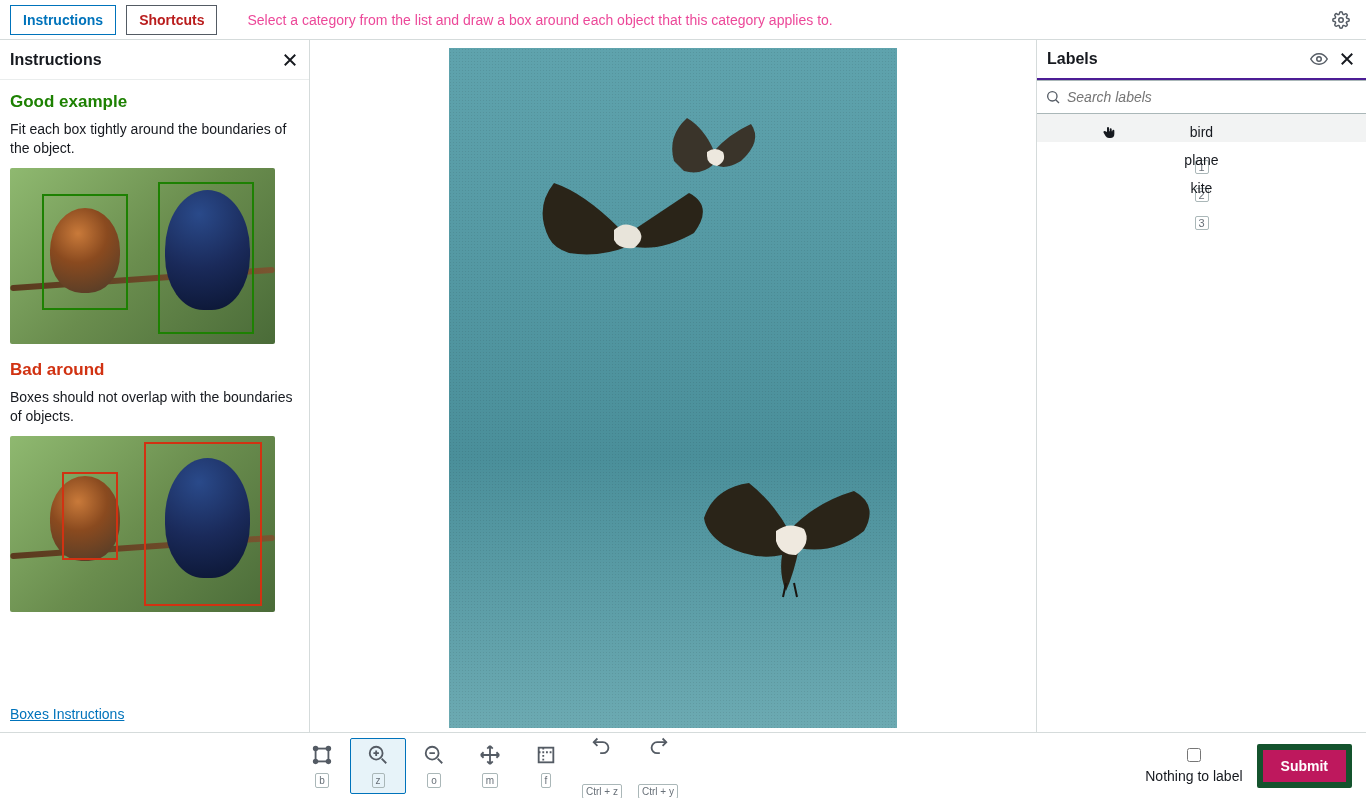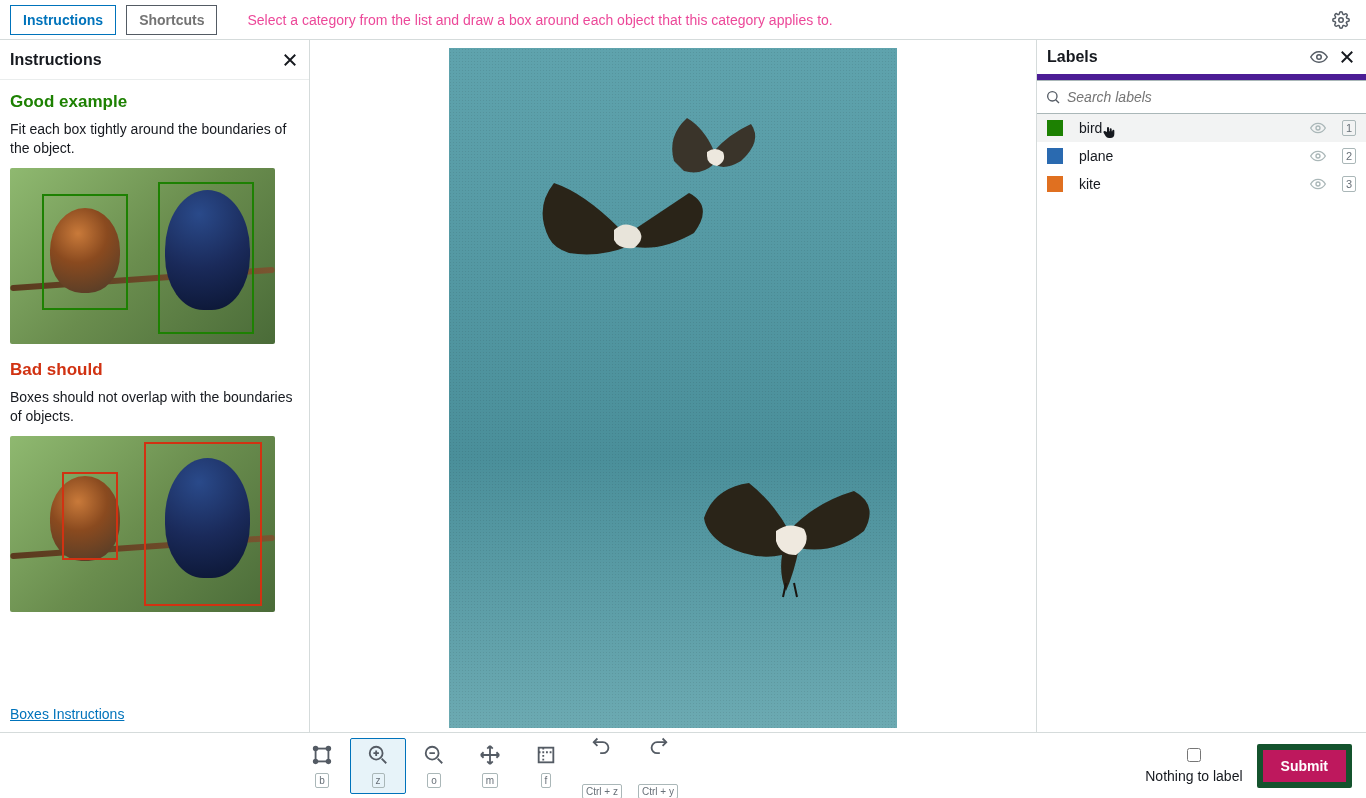--- a/index.html
+++ b/index.html
@@ -1,18 +1,18 @@
 <!DOCTYPE html>
 <html><head>
 <meta charset="utf-8">
 <style>
   * { box-sizing: border-box; margin: 0; padding: 0; }
   body { font-family: "Amazon Ember", "Helvetica Neue", Arial, sans-serif; font-size: 14px; color: #16191f; width: 1366px; height: 798px; overflow: hidden; background: #fff; }
   .topbar { height: 40px; border-bottom: 1px solid #d5dbdb; display: flex; align-items: center; padding: 0 10px; gap: 10px; }
-  .tab-btn { border: 1px solid #545b64; background: #fff; padding: 6px 12px; font-size: 14px; font-weight: bold; color: #737373; cursor: pointer; }
+  .tab-btn { border: 1px solid #545b64; background: #fff; padding: 6px 12px; font-size: 14px; font-weight: bold; color: #b91c1c; cursor: pointer; }
   .tab-btn.active { border-color: #0073bb; color: #0073bb; }
   .top-instruction { flex: 1; font-size: 14px; color: #ec4899; margin-left: 20px; }
   .gear { width: 18px; height: 18px; color: #545b64; cursor: pointer; margin-right: 6px; }
   .main { display: flex; height: 692px; }
   .side-left { width: 310px; border-right: 1px solid #d5dbdb; display: flex; flex-direction: column; }
   .panel-header { height: 40px; display: flex; align-items: center; justify-content: space-between; padding: 0 10px; border-bottom: 1px solid #eaeded; font-weight: bold; font-size: 16px; }
   .close-x { width: 18px; height: 18px; cursor: pointer; color: #16191f; stroke-width: 2.5; }
   .side-content { padding: 12px 10px; overflow-y: auto; flex: 1; }
   .good-h { color: #1d8102; font-weight: bold; font-size: 17px; margin-bottom: 8px; }
   .bad-h { color: #d13212; font-weight: bold; font-size: 17px; margin: 16px 0 8px; }
@@ -24,28 +24,28 @@
   .bird-b { width:85px; height:120px; left:155px; top:22px; background: radial-gradient(circle at 40% 20%, #2a4a8a 0%, #1a2a5a 50%, #0a1430 100%); }
   .bbox { position:absolute; border:2px solid; }
   .bbox.green { border-color:#1d8102; }
   .bbox.red { border-color:#d13212; }
   .more-link { color:#0073bb; text-decoration: underline; cursor:pointer; font-size:14px; padding: 10px; }
   .canvas-area { flex:1; background:#fff; display:flex; align-items:flex-start; justify-content:center; padding-top:8px; position:relative; }
   .canvas-inner { width:448px; height:680px; background: linear-gradient(180deg, #5fa3ad 0%, #4a8f9a 60%, #6caab2 100%); position:relative; }
   .noise { position:absolute; inset:0; opacity:0.08; background-image: radial-gradient(#000 1px, transparent 1px); background-size: 3px 3px; }
   .gull { position:absolute; }
   .side-right { width:330px; border-left:1px solid #d5dbdb; display:flex; flex-direction:column; }
-  .labels-header { height:40px; display:flex; align-items:center; padding:0 10px; border-bottom:6px solid #4c1d95; }
+  .labels-header { height:40px; display:flex; align-items:center; padding:0 10px; border-bottom:2px solid #4c1d95; }
   .labels-header .title { font-weight:bold; font-size:16px; flex:1; }
   .eye-sm, .x-sm { width:18px; height:18px; color:#545b64; margin-left:10px; cursor:pointer; }
   .x-sm { color:#16191f; stroke-width:2.5; }
   .search-wrap { border:1px solid #aab7b8; border-left:none; border-right:none; height:34px; display:flex; align-items:center; padding:0 8px; gap:6px; background:#fff; }
   .search-wrap svg { width:16px; height:16px; color:#545b64; }
   .search-wrap input { border:none; outline:none; flex:1; font-size:14px; font-style:italic; color:#687078; }
-  .label-row { display:flex; align-items:center; height:28px; padding: 0 10px; gap:16px; cursor:pointer; }
+  .label-row { display:flex; align-items:center; height:28px; padding: 0 10px; gap:10px; cursor:pointer;flex-direction:column; }
   .label-row.hovered { background:#f2f3f3; }
   .swatch { width:16px; height:16px; }
   .label-name { flex:1; font-size:14px; }
   .label-eye { width:16px; height:16px; color:#aab7b8; }
   .key-badge { border:1px solid #aab7b8; color:#687078; font-size:11px; width:14px; height:16px; display:flex; align-items:center; justify-content:center; border-radius:2px; }
   .cursor-hand { position:absolute; width:16px; height:16px; }
   .bottombar { height:66px; border-top:1px solid #d5dbdb; display:flex; align-items:center; padding:0 14px; }
   .tools { display:flex; gap:0; margin-left:280px; }
   .tool { width:56px; height:56px; display:flex; flex-direction:column; align-items:center; justify-content:center; gap:4px; cursor:pointer; border-radius:2px; color:#545b64; }
   .tool.active { background:#e7f3f9; border:1px solid #0073bb; }
@@ -82,21 +82,21 @@
     <div class="side-content">
       <div class="good-h">Good example</div>
       <div class="ex-text">Fit each box tightly around the boundaries of the object.</div>
       <div class="example-img">
         <div class="branch"></div>
         <div class="bird-body bird-a"></div>
         <div class="bird-body bird-b"></div>
         <div class="bbox green" style="left:32px; top:26px; width:86px; height:116px;"></div>
         <div class="bbox green" style="left:148px; top:14px; width:96px; height:152px;"></div>
       </div>
-      <div class="bad-h">Bad should</div>
+      <div class="bad-h">Bad around</div>
       <div class="ex-text">Boxes should not overlap with the boundaries of objects.</div>
       <div class="example-img">
         <div class="branch"></div>
         <div class="bird-body bird-a"></div>
         <div class="bird-body bird-b"></div>
         <div class="bbox red" style="left:52px; top:36px; width:56px; height:88px;"></div>
         <div class="bbox red" style="left:134px; top:6px; width:118px; height:164px;"></div>
       </div>
     </div>
     <a class="more-link">Boxes Instructions</a>

